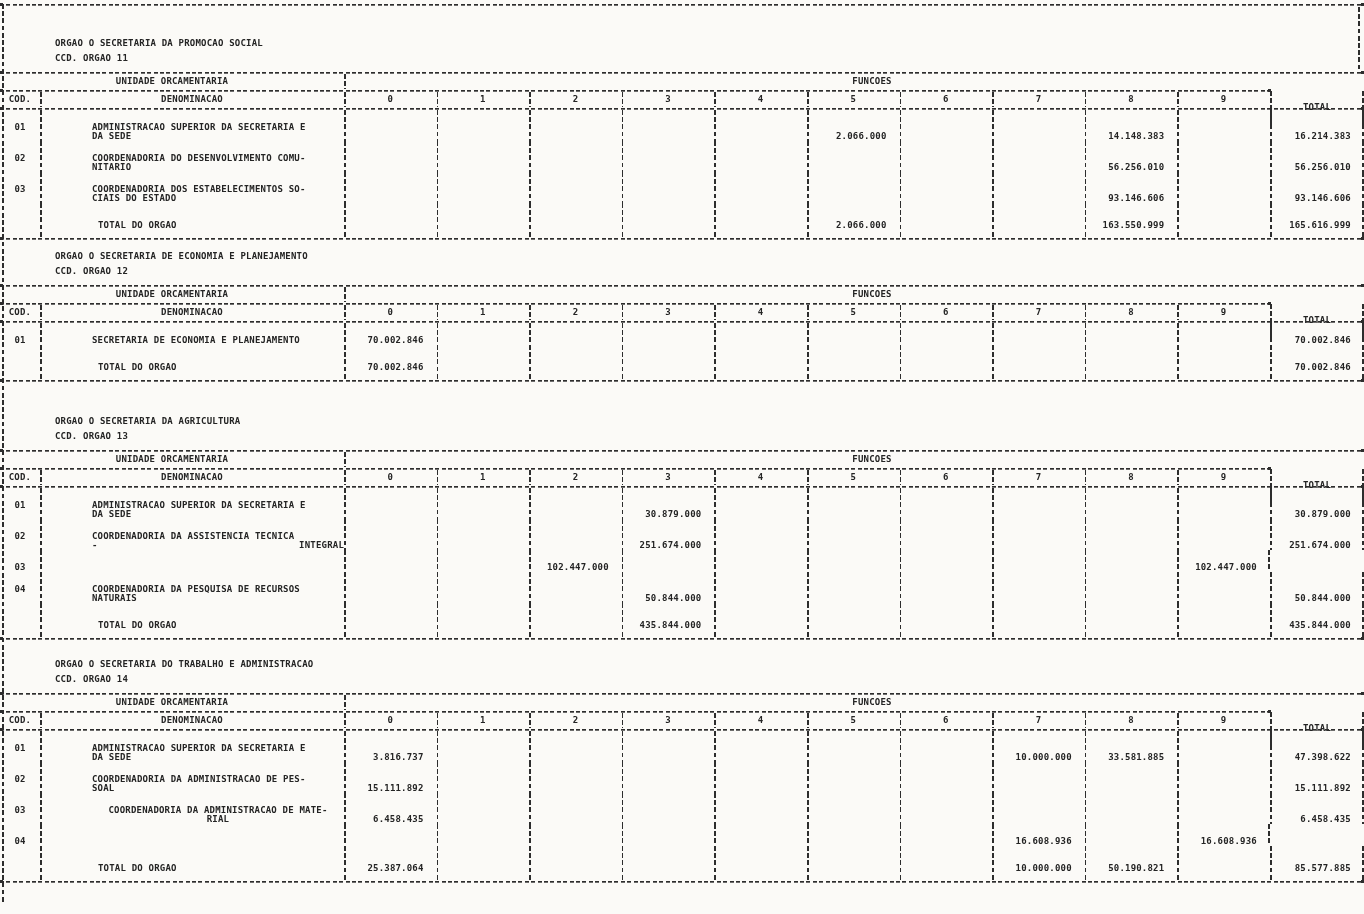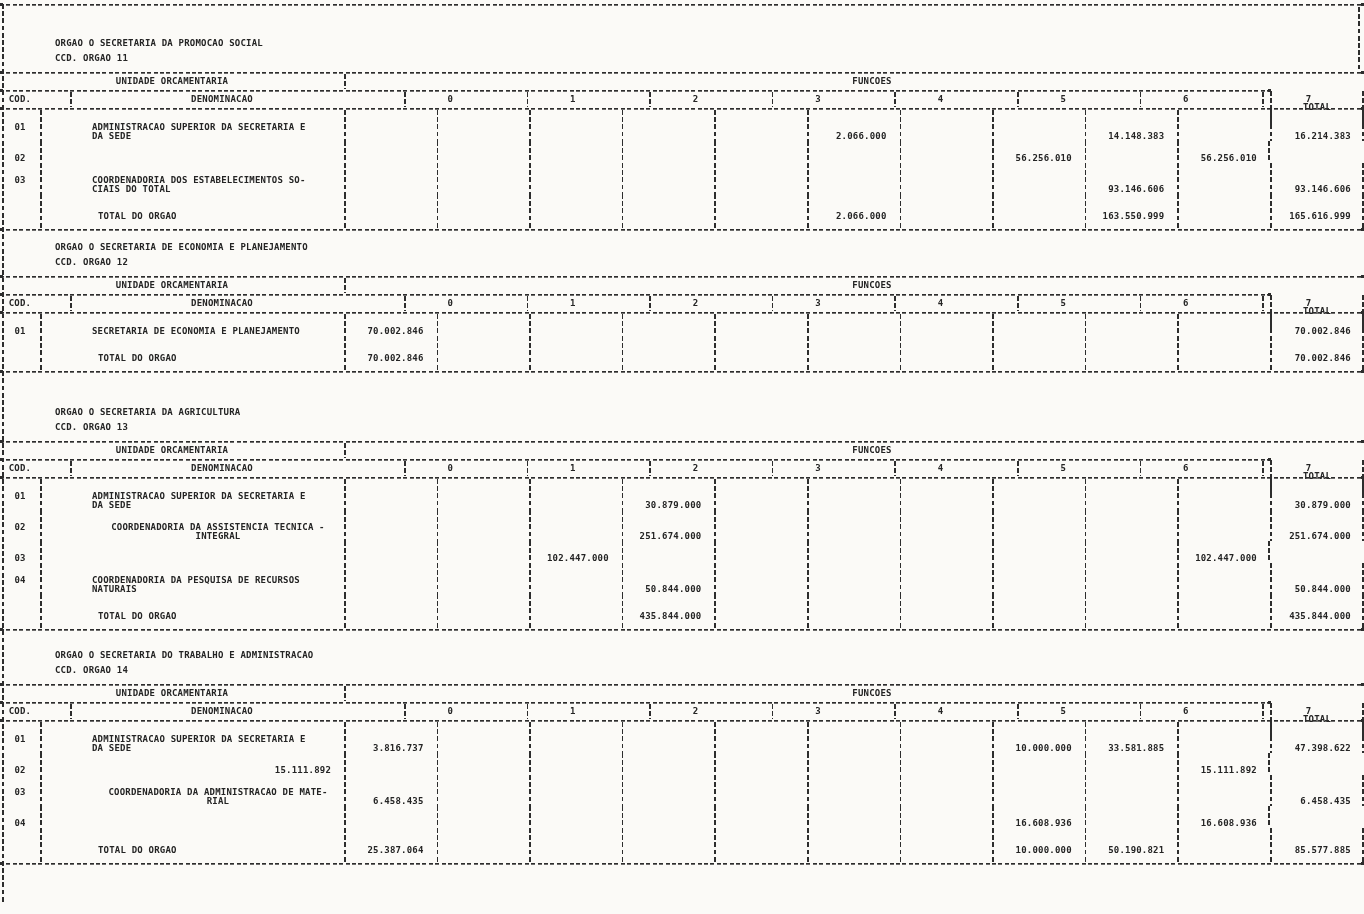--- a/index.html
+++ b/index.html
@@ -34,21 +34,21 @@
   
   .tbl{position:relative;}
   .tbl.t0{margin-top:33px;}
   .tbl.t1{margin-top:12px;}
   .tbl.t2{margin-top:35px;}
   .tbl.t3{margin-top:20px;}
   .title{padding-left:55px;margin-bottom:6px;}
   .code{padding-left:55px;margin-bottom:8px;}
   .hdrwrap{position:relative;}
   .hdr1{display:grid;grid-template-columns:344px 926px 94px;height:15px;}
-  .hdr2{display:grid;grid-template-columns:40px 304px repeat(10,92.6px) 94px;height:15px;gap:30px;}
+  .hdr2{display:grid;grid-template-columns:40px 304px repeat(10,92.6px) 94px;height:15px;}
   .c{position:relative;display:flex;align-items:center;}
   .c.vl::before{content:"";position:absolute;left:0;top:0;bottom:0;width:1.6px;
     background-image:repeating-linear-gradient(180deg,#2d2d2d 0 4.8px,transparent 4.8px 7.2px);}
   .c.vr::after{content:"";position:absolute;right:0;top:0;bottom:0;width:1.6px;
     background-image:repeating-linear-gradient(180deg,#2d2d2d 0 4.8px,transparent 4.8px 7.2px);}
   .h-unidade{justify-content:center;}
   .h-funcoes{justify-content:center;}
   .h-funcoes span{transform:translateX(65px);}
   .hc{justify-content:center;}
   .hd{justify-content:center;}
@@ -125,37 +125,41 @@
           <div class="c vl val"></div>
           <div class="c vl val">2.066.000</div>
           <div class="c vl val"></div>
           <div class="c vl val"></div>
           <div class="c vl val">14.148.383</div>
           <div class="c vl val"></div>
           <div class="c vl vr val">16.214.383</div>
         </div>
         <div class="row">
           <div class="c cod">02</div>
+          <div class="c vl name" style="display: flex; flex-direction: column; align-items: flex-start; justify-content: flex-end;">
+            <span class="nameline">COORDENADORIA DO DESENVOLVIMENTO COMU-</span>
+            <span class="nameline">NITARIO</span>
+          </div>
           <div class="c vl val"></div>
           <div class="c vl val"></div>
           <div class="c vl val"></div>
           <div class="c vl val"></div>
           <div class="c vl val"></div>
           <div class="c vl val"></div>
           <div class="c vl val"></div>
           <div class="c vl val"></div>
           <div class="c vl val">56.256.010</div>
           <div class="c vl val"></div>
           <div class="c vl vr val">56.256.010</div>
         </div>
         <div class="row">
           <div class="c cod">03</div>
           <div class="c vl name" style="display: flex; flex-direction: column; align-items: flex-start; justify-content: flex-end;">
             <span class="nameline">COORDENADORIA DOS ESTABELECIMENTOS SO-</span>
-            <span class="nameline">CIAIS DO TOTAL</span>
+            <span class="nameline">CIAIS DO ESTADO</span>
           </div>
           <div class="c vl val"></div>
           <div class="c vl val"></div>
           <div class="c vl val"></div>
           <div class="c vl val"></div>
           <div class="c vl val"></div>
           <div class="c vl val"></div>
           <div class="c vl val"></div>
           <div class="c vl val"></div>
           <div class="c vl val">93.146.606</div>
@@ -296,21 +300,21 @@
           <div class="c vl val"></div>
           <div class="c vl val"></div>
           <div class="c vl val"></div>
           <div class="c vl val"></div>
           <div class="c vl val"></div>
           <div class="c vl val"></div>
           <div class="c vl vr val">30.879.000</div>
         </div>
         <div class="row">
           <div class="c cod">02</div>
-          <div class="c vl name" style="display: flex; flex-direction: column; align-items: center; justify-content: flex-end;">
+          <div class="c vl name" style="display: flex; flex-direction: row; align-items: flex-end; justify-content: flex-end;">
             <span class="nameline">COORDENADORIA DA ASSISTENCIA TECNICA -</span>
             <span class="nameline">INTEGRAL</span>
           </div>
           <div class="c vl val"></div>
           <div class="c vl val"></div>
           <div class="c vl val"></div>
           <div class="c vl val">251.674.000</div>
           <div class="c vl val"></div>
           <div class="c vl val"></div>
           <div class="c vl val"></div>
@@ -416,20 +420,24 @@
           <div class="c vl val"></div>
           <div class="c vl val"></div>
           <div class="c vl val"></div>
           <div class="c vl val">10.000.000</div>
           <div class="c vl val">33.581.885</div>
           <div class="c vl val"></div>
           <div class="c vl vr val">47.398.622</div>
         </div>
         <div class="row">
           <div class="c cod">02</div>
+          <div class="c vl name" style="display: flex; flex-direction: column; align-items: flex-start; justify-content: flex-end;">
+            <span class="nameline">COORDENADORIA DA ADMINISTRACAO DE  PES-</span>
+            <span class="nameline">SOAL</span>
+          </div>
           <div class="c vl val">15.111.892</div>
           <div class="c vl val"></div>
           <div class="c vl val"></div>
           <div class="c vl val"></div>
           <div class="c vl val"></div>
           <div class="c vl val"></div>
           <div class="c vl val"></div>
           <div class="c vl val"></div>
           <div class="c vl val"></div>
           <div class="c vl val"></div>

